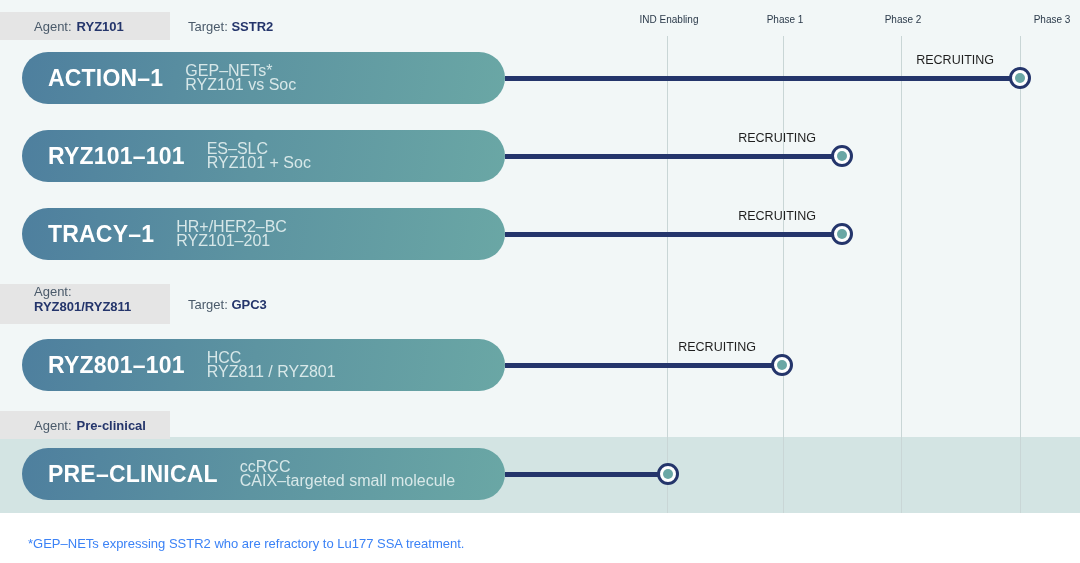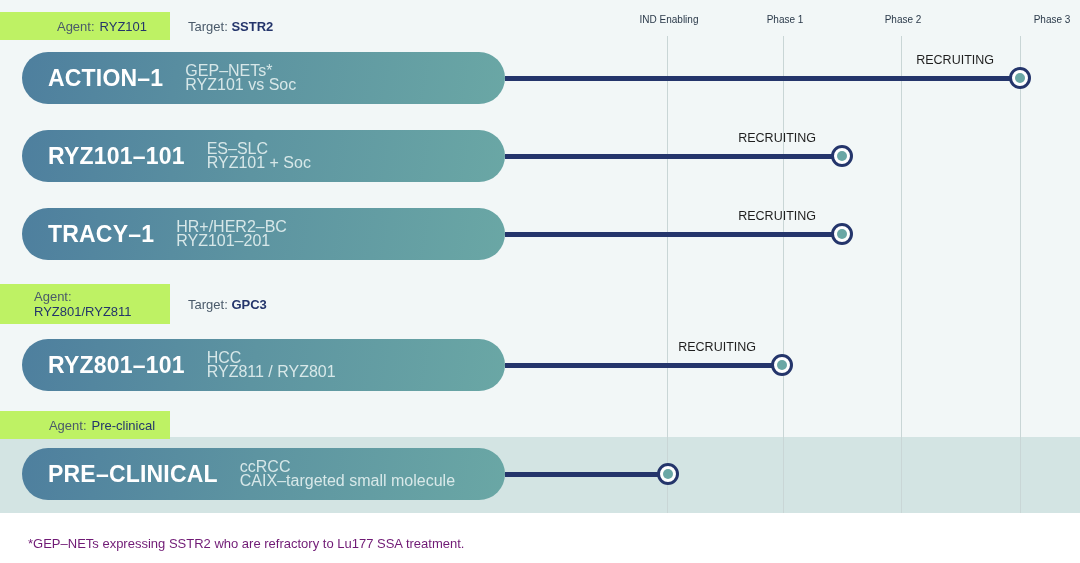--- a/index.html
+++ b/index.html
@@ -52,34 +52,33 @@
   
   .group-head {
     position: absolute;
     left: 0;
     height: 28px;
     display: flex;
     align-items: center;
   }
   .group-head.tall { height: 40px; }
   .agent-chip {
-    background: #bef264;
+    background: #e5e5e5;
     height: 100%;
     width: 170px;
     box-sizing: border-box;
     padding-left: 34px;
     display: flex;
     flex-direction: column;
-    justify-content: center;
     font-size: 13px;
     color: #4a5a6a;
   }
   .agent-chip .strong {
     color: #24356b;
-    font-weight: normal;
+    font-weight: bold;
   }
   .agent-chip.inline-chip {
     flex-direction: row;
     align-items: center;
     gap: 5px;
   }
   .target-label {
     margin-left: 18px;
     font-size: 13px;
     color: #4a5a6a;
@@ -155,21 +154,21 @@
     white-space: nowrap;
     transform: translateX(-100%);
     top: 1px;
   }
   
   .footnote {
     position: absolute;
     left: 28px;
     top: 536px;
     font-size: 13px;
-    color: #701a75;
+    color: #3b82f6;
     white-space: nowrap;
   }
 </style>
 </head>
 <body>
 
 <div id="chart">
 
   <div class="bg-main"></div>
   <div class="bg-preclinical"></div>

